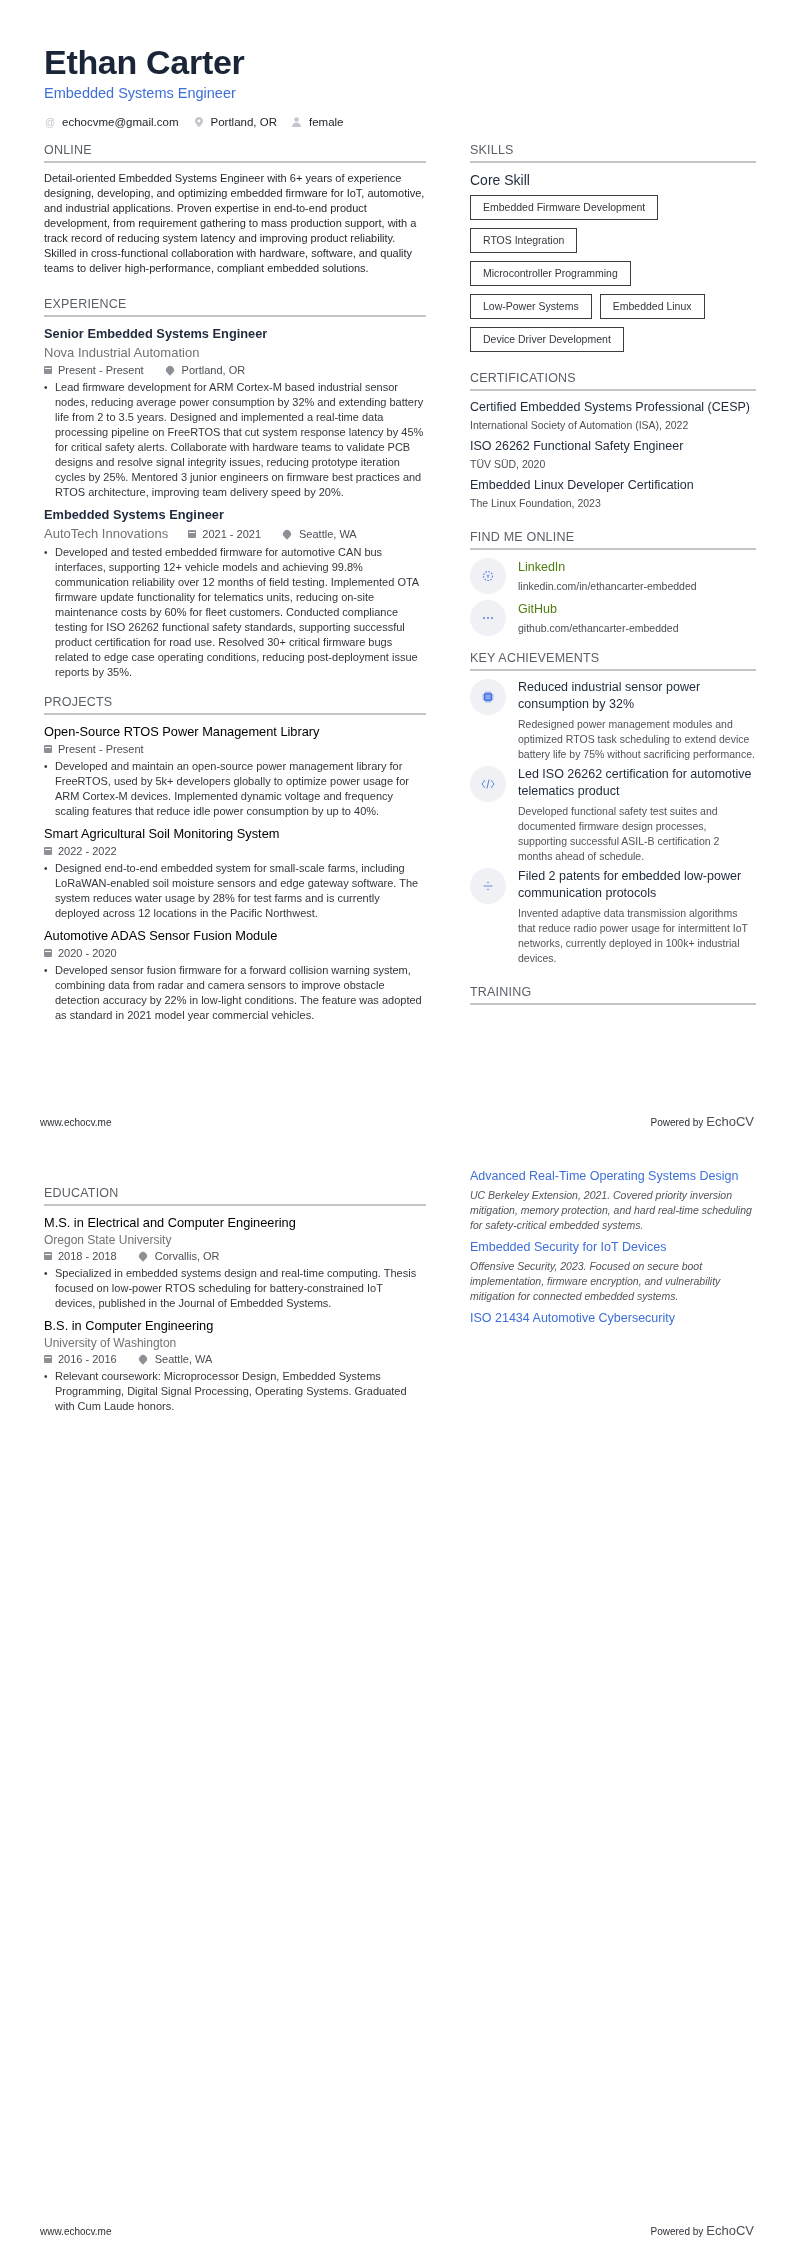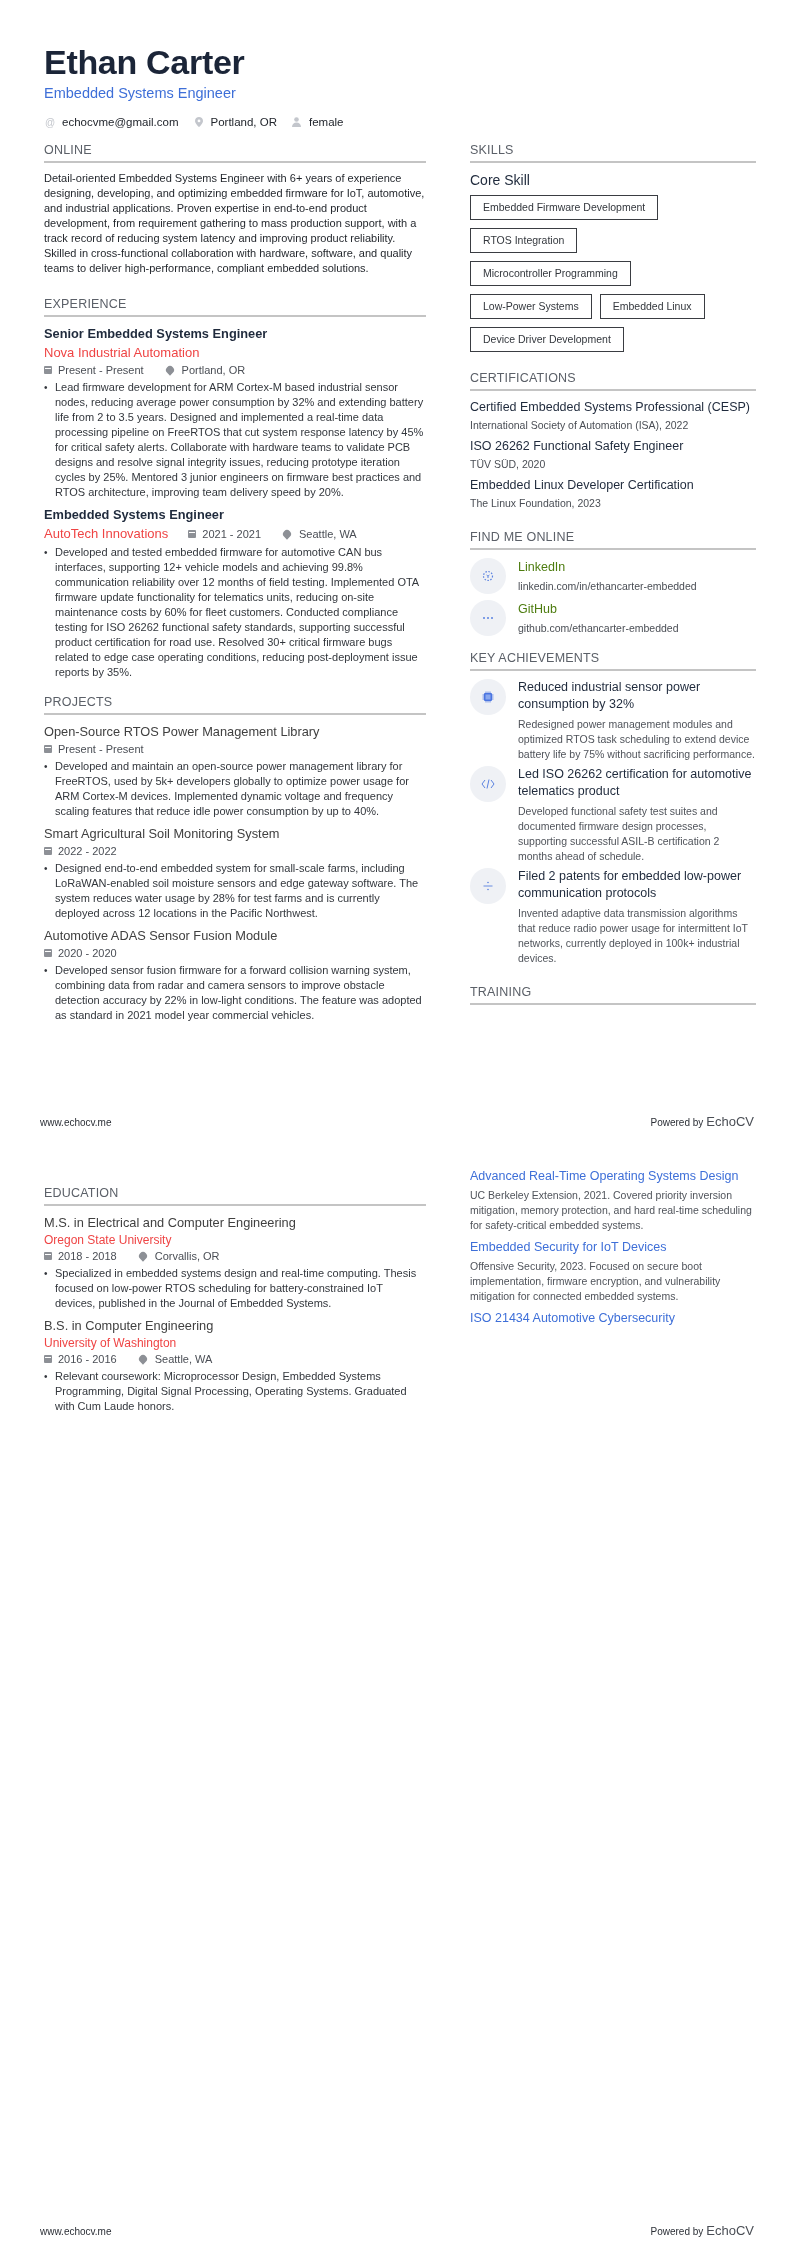--- a/index.html
+++ b/index.html
@@ -19,51 +19,51 @@
 
   .col-left { position: absolute; left: 44px; width: 382px; }
   .col-right { position: absolute; left: 470px; width: 286px; }
 
   .section-title { font-size: 12.5px; color: #5b6068; letter-spacing: 0.2px; line-height: 16px; padding-bottom: 3px; border-bottom: 2px solid #c4c4c4; margin-bottom: 8px; }
 
   .summary { font-size: 11px; line-height: 15px; color: #1f2329; }
 
   .job { margin-bottom: 6px; }
   .job-title { font-size: 12.8px; font-weight: bold; color: #1f2a3c; line-height: 18px; }
-  .job-company { font-size: 13px; color: #ef4444; line-height: 19px; }
+  .job-company { font-size: 13px; color: #737373; line-height: 19px; }
   .meta { display: flex; align-items: center; font-size: 11px; color: #4a4e55; line-height: 16px; }
   .meta .mi { display: flex; align-items: center; margin-right: 22px; }
   .ico-cal { display: inline-block; width: 8px; height: 8px; background: #8d9096; margin-right: 6px; border-radius: 1px; position: relative; }
   .ico-cal::before { content: ""; position: absolute; left: 1px; right: 1px; top: 2px; height: 1px; background: #fff; }
   .ico-pin { display: inline-block; width: 8px; height: 8px; background: #8d9096; border-radius: 50% 50% 50% 0; transform: rotate(-45deg); margin-right: 8px; }
   .bullet { display: flex; font-size: 11px; line-height: 15px; color: #33373d; margin-top: 2px; }
   .bullet .dot { width: 11px; flex: none; font-size: 10px; color: #33373d; }
 
-  .proj-title { font-size: 12.8px; color: #404040; line-height: 18px; }
+  .proj-title { font-size: 12.8px; color: #000000; line-height: 18px; }
 
   .skill-group { font-size: 14px; color: #1f2a3c; margin: 2px 0 6px; line-height: 18px; }
   .tags { display: flex; flex-wrap: wrap; }
   .tag { border: 1px solid #3a3d42; font-size: 10.5px; color: #33373d; padding: 5px 12px; margin: 0 8px 8px 0; line-height: 13px; }
 
   .cert { margin-bottom: 5px; }
   .cert-name { font-size: 12.5px; color: #1f2a3c; line-height: 17px; }
   .cert-issuer { font-size: 10.5px; color: #4a4e55; line-height: 15px; margin-top: 2px; }
 
   .link-row { display: flex; margin-bottom: 6px; }
   .circle { width: 36px; height: 36px; border-radius: 50%; background: #eff1f5; display: flex; align-items: center; justify-content: center; flex: none; color: #5a82e0; font-size: 11px; margin-right: 12px; }
   .link-name { font-size: 12.5px; color: #4d7c0f; line-height: 18px; margin-top: 0px; }
   .link-url { font-size: 10.5px; color: #4a4e55; line-height: 16px; margin-top: 2px; }
 
   .ach { display: flex; margin-bottom: 4px; }
   .ach-title { font-size: 12.5px; color: #1f2a3c; line-height: 17px; }
   .ach-desc { font-size: 10.5px; color: #50545b; line-height: 15px; margin-top: 4px; }
 
   .train { margin-bottom: 6px; }
   .train-title { font-size: 12.5px; color: #3e6fd8; line-height: 17px; }
-  .train-desc { font-size: 10.5px; color: #50545b; line-height: 15px; margin-top: 3px; }
+  .train-desc { font-size: 10.5px; color: #50545b; line-height: 15px; margin-top: 3px; font-style: italic; }
 
   .footer { position: absolute; left: 40px; right: 40px; display: flex; justify-content: space-between; align-items: baseline; font-size: 10px; color: #2b2f36; }
   .footer .brand { font-size: 13px; color: #4a4e55; margin-left: 3px; }
 </style>
 </head>
 <body>
 
 <div class="page page1">
 
   <div class="header">

